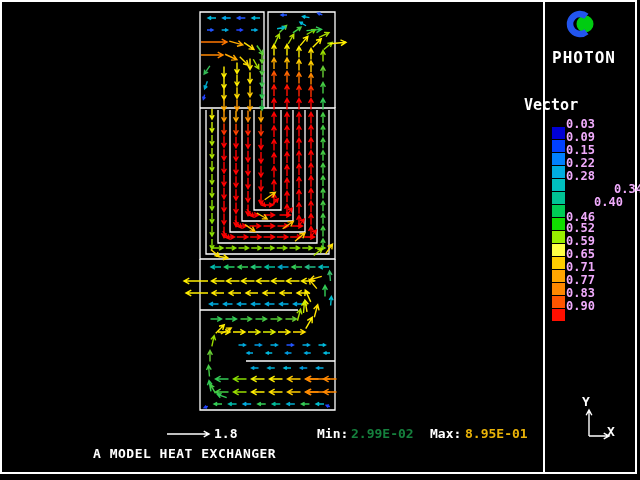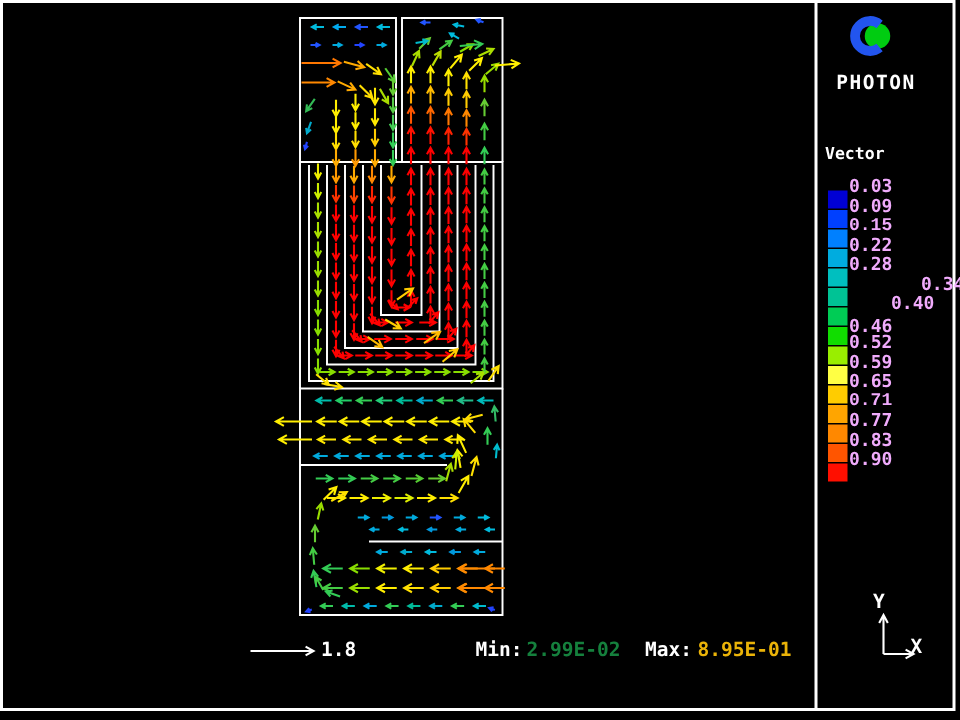--- a/index.html
+++ b/index.html
@@ -2,23 +2,23 @@
 <html><head>
 <meta charset="utf-8">
 <style>
   html,body{margin:0;padding:0;background:#222;}
   .win{position:relative;width:640px;height:480px;background:#000;overflow:hidden;
        font-family:"DejaVu Sans Mono","Liberation Mono",monospace;}
   .frame{position:absolute;left:0;top:0;width:633px;height:470px;border:2px solid #fff;}
   .sep{position:absolute;left:543px;top:1px;width:2px;height:472px;background:#fff;}
   #plot{position:absolute;left:0;top:0;}
   .txt{position:absolute;color:#fff;font-weight:bold;font-size:13px;white-space:pre;}
-  .legend-title{position:absolute;left:550px;top:96px;color:#fff;font-weight:bold;font-size:11px;}
+  .legend-title{position:absolute;left:524px;top:96px;color:#fff;font-weight:bold;font-size:15px;}
   .app-name{position:absolute;left:552px;top:48px;width:64px;text-align:center;
-            color:#fff;font-weight:bold;font-size:13px;letter-spacing:1px;}
+            color:#fff;font-weight:bold;font-size:16px;letter-spacing:1px;}
   .legend-swatch{position:absolute;left:552px;width:13px;height:12px;}
   .legend-value{position:absolute;left:566px;color:#f0abfc;font-weight:bold;font-size:12px;}
   .logo{position:absolute;left:558px;top:4px;}
 </style>
 </head>
 <body>
 
 <div class="win">
   <svg id="plot" width="640" height="480">
       <path d="M200 108 L200 12 L264 12 L264 108" stroke="#ffffff" stroke-width="1.3" fill="none"></path>
@@ -360,48 +360,49 @@
   </svg>
   <div class="app-name">PHOTON</div>
 
   <div class="legend-title">Vector</div>
   <div id="legend-rows">
       <div class="legend-swatch" style="top: 127px; background: rgb(0, 0, 212);"></div>
       <div class="legend-value" style="top: 117px;">0.03</div>
       <div class="legend-swatch" style="top: 140px; background: rgb(0, 64, 255);"></div>
       <div class="legend-value" style="top: 130px;">0.09</div>
       <div class="legend-swatch" style="top: 153px; background: rgb(0, 128, 255);"></div>
-      <div class="legend-value" style="top: 143px; font-family: Liberation Mono, monospace;">0.15</div>
+      <div class="legend-value" style="top: 143px;">0.15</div>
       <div class="legend-swatch" style="top: 166px; background: rgb(0, 172, 223);"></div>
       <div class="legend-value" style="top: 156px;">0.22</div>
       <div class="legend-swatch" style="top: 179px; background: rgb(0, 191, 191);"></div>
       <div class="legend-value" style="top: 169px;">0.28</div>
       <div class="legend-swatch" style="top: 192px; background: rgb(0, 195, 149);"></div>
       <div class="legend-value" style="top: 182px; padding-left: 48px;">0.34</div>
       <div class="legend-swatch" style="top: 205px; background: rgb(0, 204, 85);"></div>
       <div class="legend-value" style="top: 195px; padding-left: 28px;">0.40</div>
       <div class="legend-swatch" style="top: 218px; background: rgb(17, 221, 0);"></div>
       <div class="legend-value" style="top: 194px; margin-top: 16px;">0.46</div>
       <div class="legend-swatch" style="top: 231px; background: rgb(153, 238, 0);"></div>
       <div class="legend-value" style="top: 221px;">0.52</div>
       <div class="legend-swatch" style="top: 244px; background: rgb(255, 255, 68);"></div>
       <div class="legend-value" style="top: 234px;">0.59</div>
       <div class="legend-swatch" style="top: 257px; background: rgb(255, 204, 0);"></div>
       <div class="legend-value" style="top: 247px;">0.65</div>
       <div class="legend-swatch" style="top: 270px; background: rgb(255, 165, 0);"></div>
-      <div class="legend-value" style="top: 260px; font-family: Liberation Mono, monospace;">0.71</div>
+      <div class="legend-value" style="top: 260px;">0.71</div>
       <div class="legend-swatch" style="top: 283px; background: rgb(255, 136, 0);"></div>
       <div class="legend-value" style="top: 273px;">0.77</div>
       <div class="legend-swatch" style="top: 296px; background: rgb(255, 85, 0);"></div>
       <div class="legend-value" style="top: 286px;">0.83</div>
       <div class="legend-swatch" style="top: 309px; background: rgb(255, 15, 0);"></div>
       <div class="legend-value" style="top: 299px;">0.90</div>
     </div>
 
   <div class="txt" style="left:582px;top:394px;">Y</div>
   <div class="txt" style="left:607px;top:424px;">X</div>
 
   <div class="txt" style="left:214px;top:426px;">1.8</div>
   <div class="txt" style="left:317px;top:426px;">Min:</div>
   <div class="txt" style="left:351px;top:426px;color:#15803d;text-align:center;">2.99E-02</div>
   <div class="txt" style="left:430px;top:426px;">Max:</div>
   <div class="txt" style="left:465px;top:426px;color:#eab308;">8.95E-01</div>
+  <div class="txt" style="left:93px;top:446px;letter-spacing:0.5px;">A MODEL HEAT EXCHANGER</div>
 </div>
 
 </body></html>

